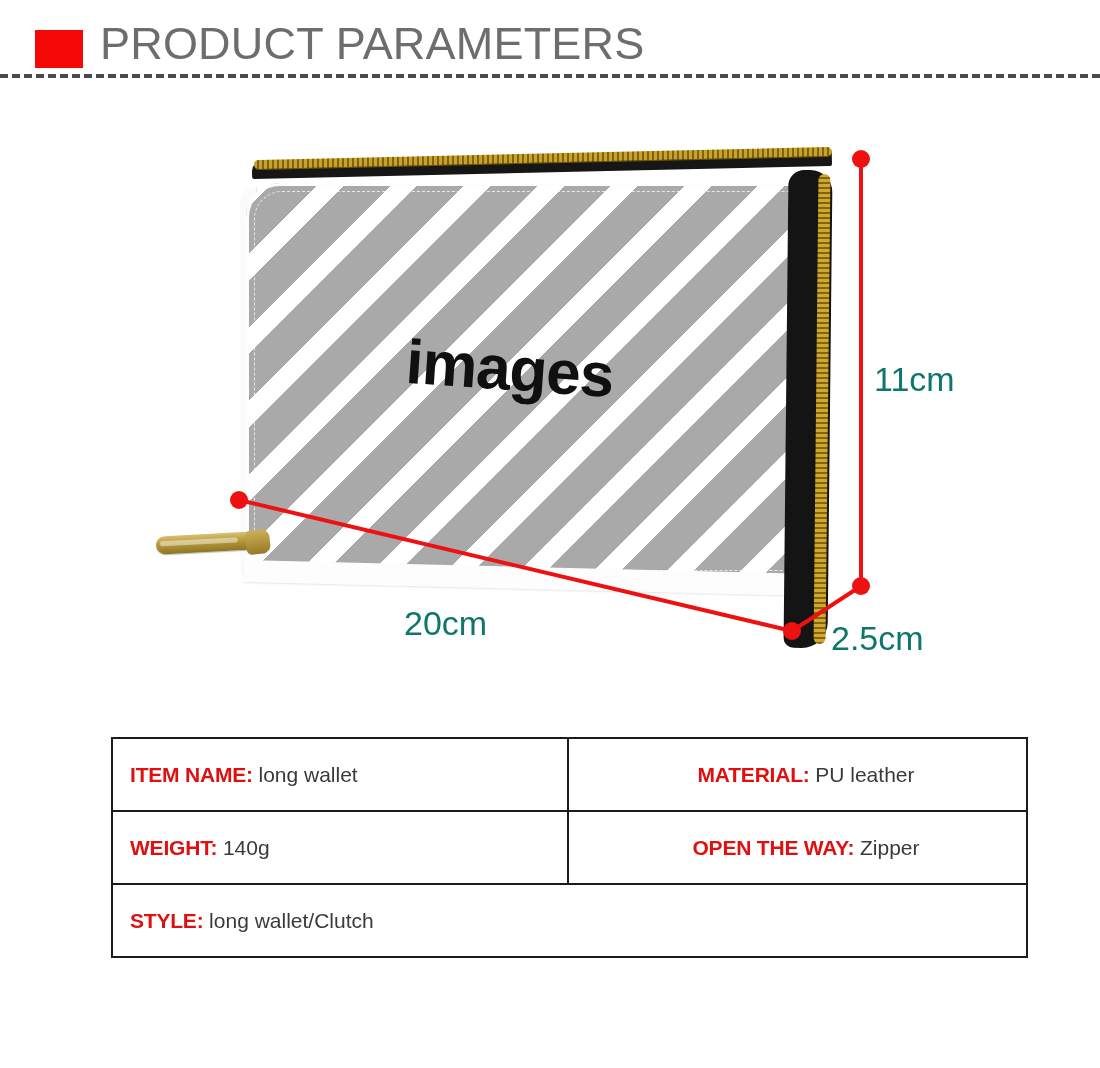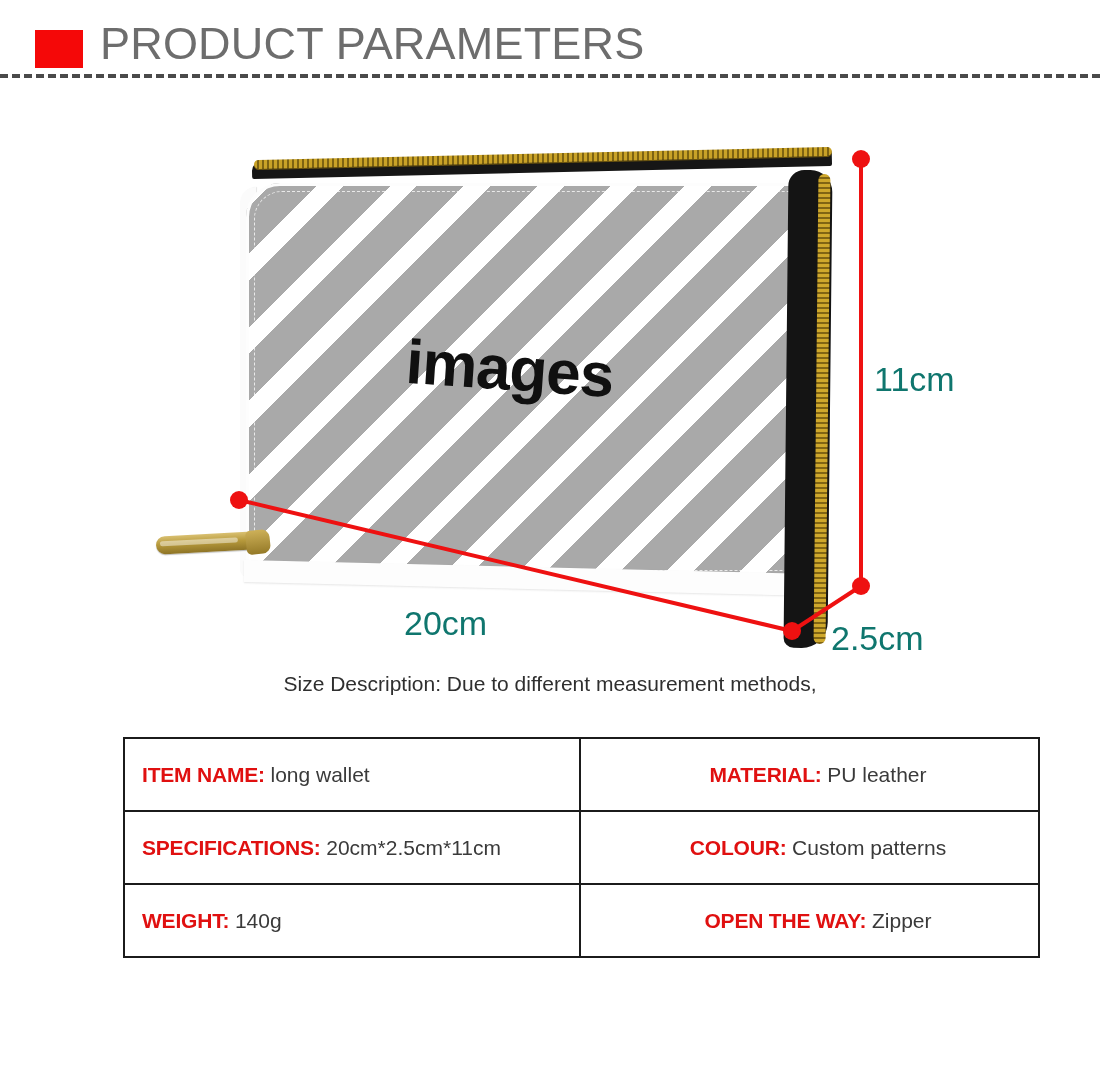--- a/index.html
+++ b/index.html
@@ -261,21 +261,20 @@
   #size-note .line2 { display: block; padding-left: 46px; }
 
   
   #spec-table {
     position: absolute;
     left: 111px;
     top: 737px;
     width: 877px;
     border-collapse: collapse;
     table-layout: fixed;
-    margin-left: 12px;
   }
   #spec-table td {
     border: 2px solid #1b1b1b;
     height: 71px;
     padding: 0 0 0 17px;
     vertical-align: middle;
     font-size: 21px;
     color: #3a3a3a;
     white-space: nowrap;
     overflow: hidden;
@@ -336,51 +335,46 @@
     <circle cx="861" cy="586" r="9" fill="#ee1111"></circle>
     <circle cx="239" cy="500" r="9" fill="#ee1111"></circle>
     <circle cx="792" cy="631" r="9" fill="#ee1111"></circle>
   </svg>
 
   <div class="dim-label" id="label-height">11cm</div>
   <div class="dim-label" id="label-width">20cm</div>
   <div class="dim-label" id="label-depth">2.5cm</div>
 
   <div id="size-note">
-    <span>Size Description: Due to different measurement methods,</span>
   </div>
 
   <table id="spec-table">
     <tbody>
       <tr>
         <td class="col-left">
           <span class="spec-key">ITEM NAME: </span>
           <span class="spec-val">long wallet</span>
         </td>
         <td class="col-right">
           <span class="spec-key">MATERIAL: </span>
           <span class="spec-val">PU leather</span>
         </td>
       </tr>
       <tr>
         <td class="col-left">
-          <span class="spec-key">SPECIFICATIONS: </span>
-          <span class="spec-val">20cm*2.5cm*11cm</span>
-        </td>
-        <td class="col-right">
-          <span class="spec-key">COLOUR: </span>
-          <span class="spec-val">Custom patterns</span>
-        </td>
-      </tr>
-      <tr>
-        <td class="col-left">
           <span class="spec-key">WEIGHT: </span>
           <span class="spec-val">140g</span>
         </td>
         <td class="col-right">
           <span class="spec-key">OPEN THE WAY: </span>
           <span class="spec-val">Zipper</span>
         </td>
       </tr>
+      <tr>
+        <td class="col-left" colspan="2">
+          <span class="spec-key">STYLE: </span>
+          <span class="spec-val">long wallet/Clutch</span>
+        </td>
+      </tr>
     </tbody>
   </table>
 
 </div>
 
 </body></html>

